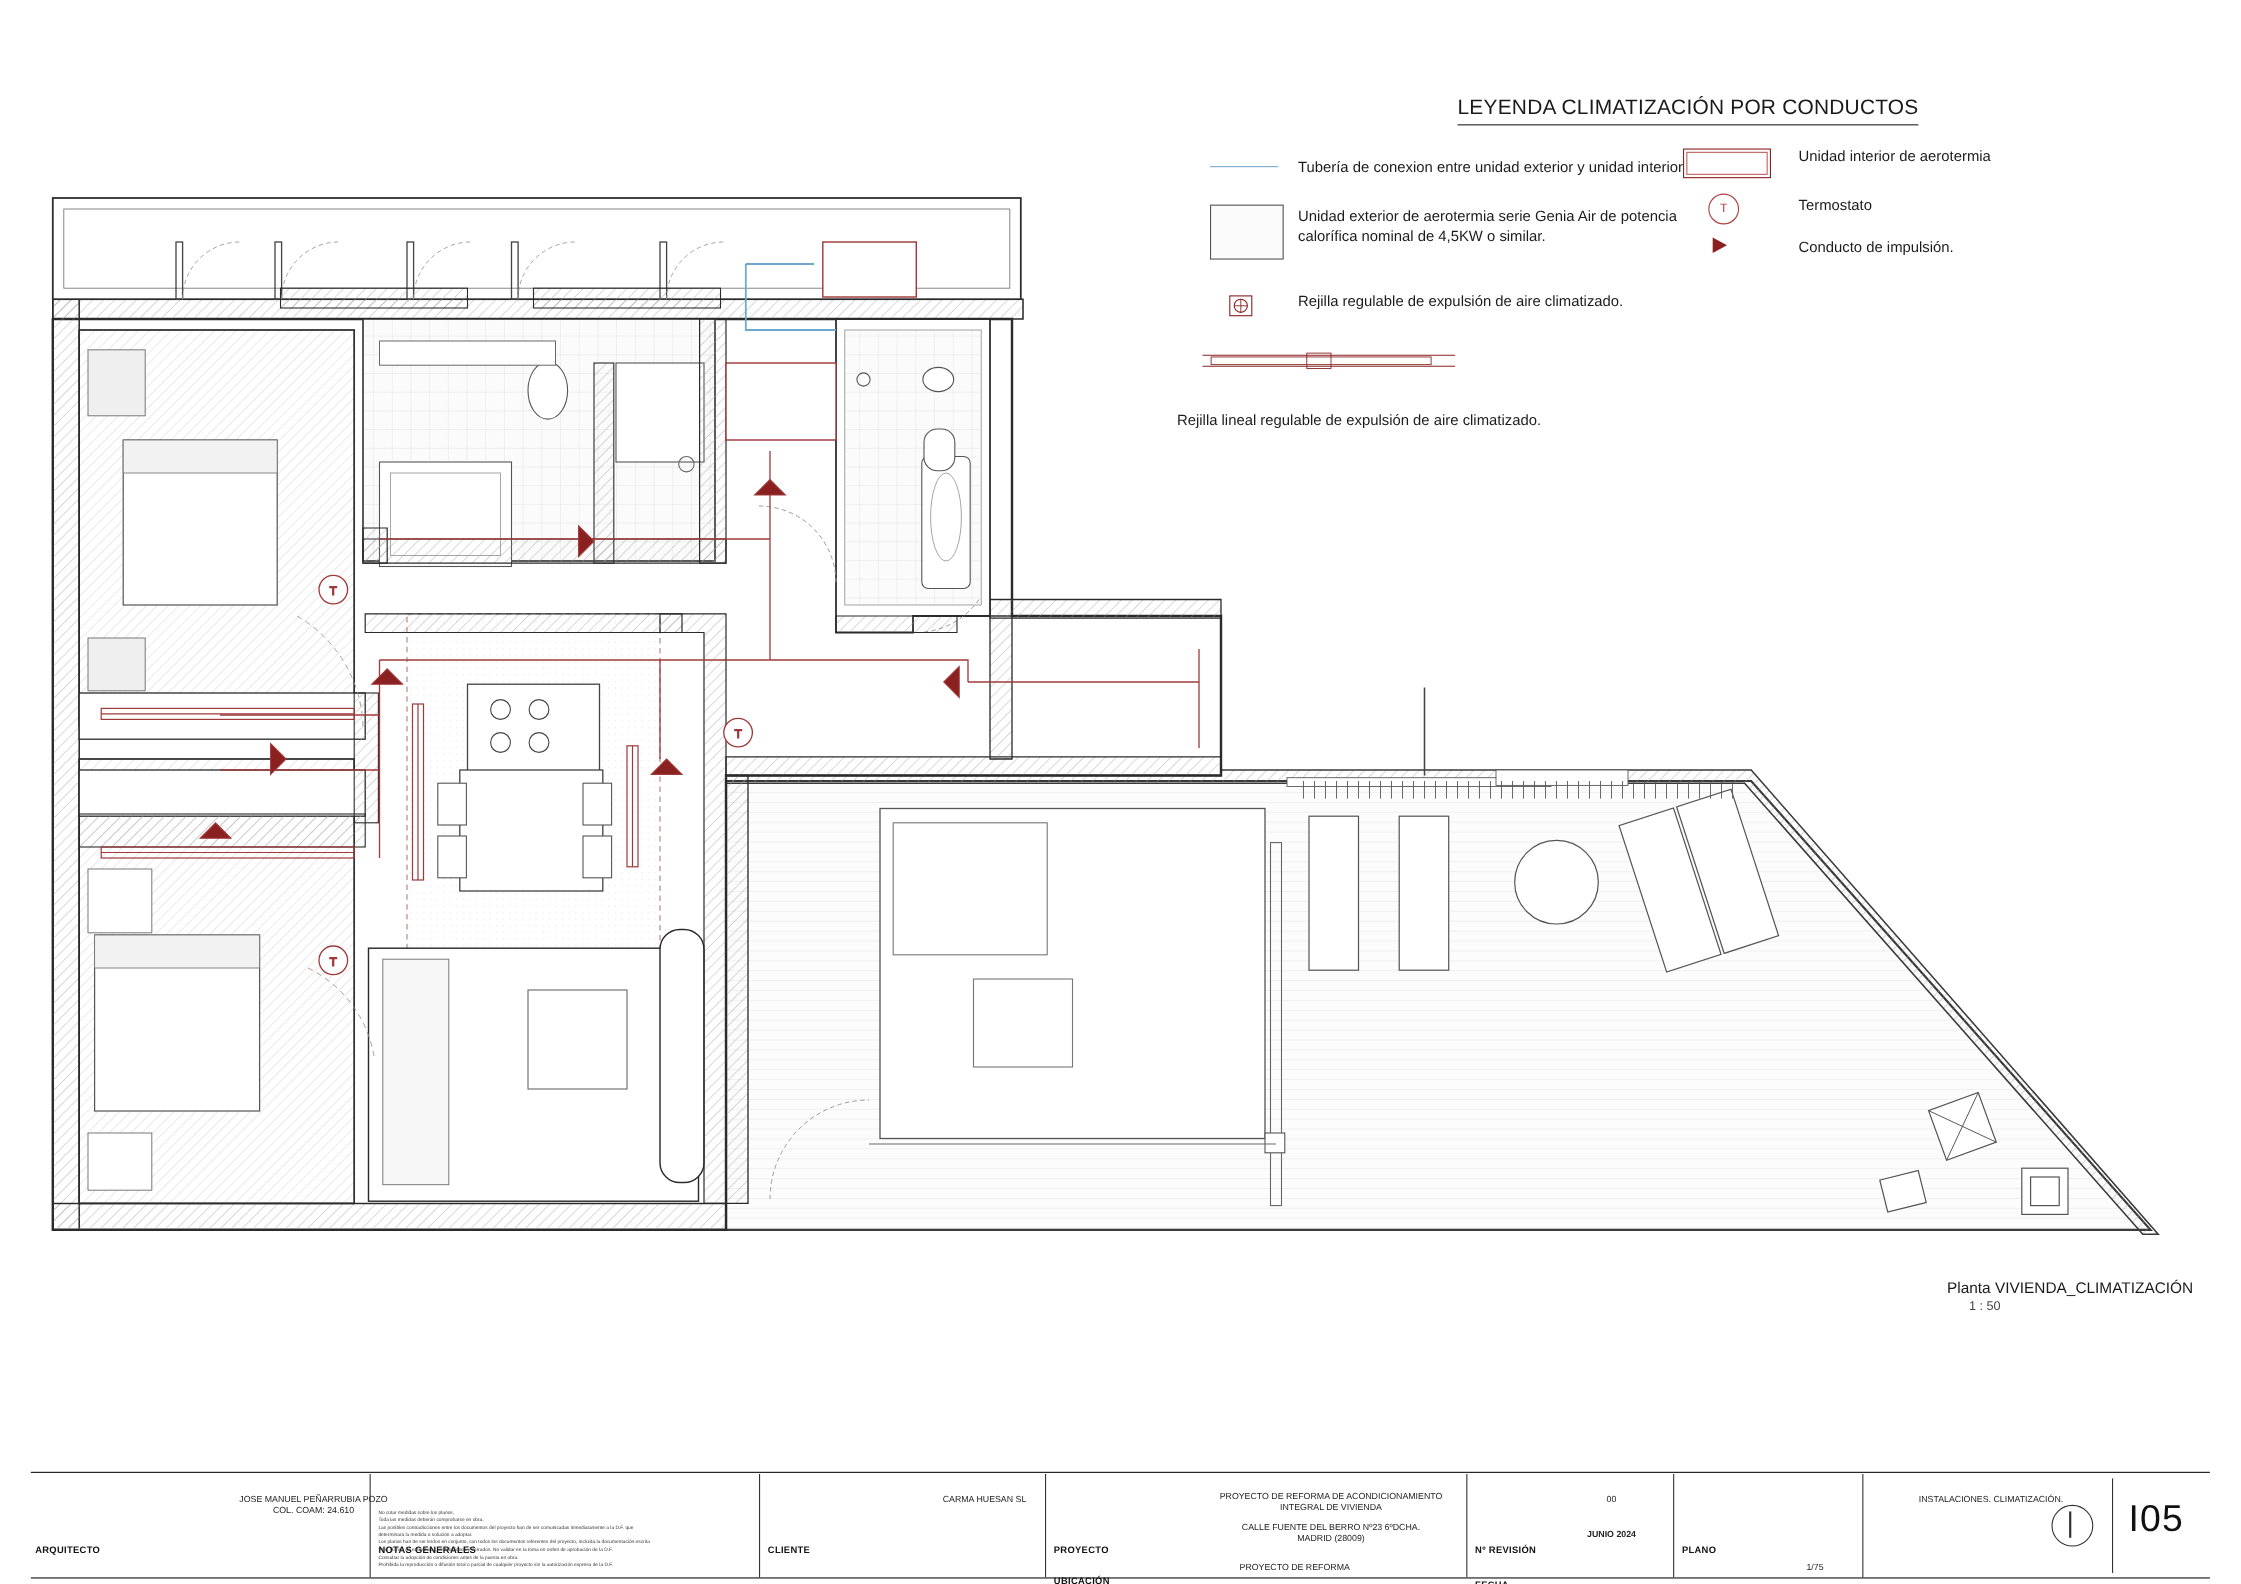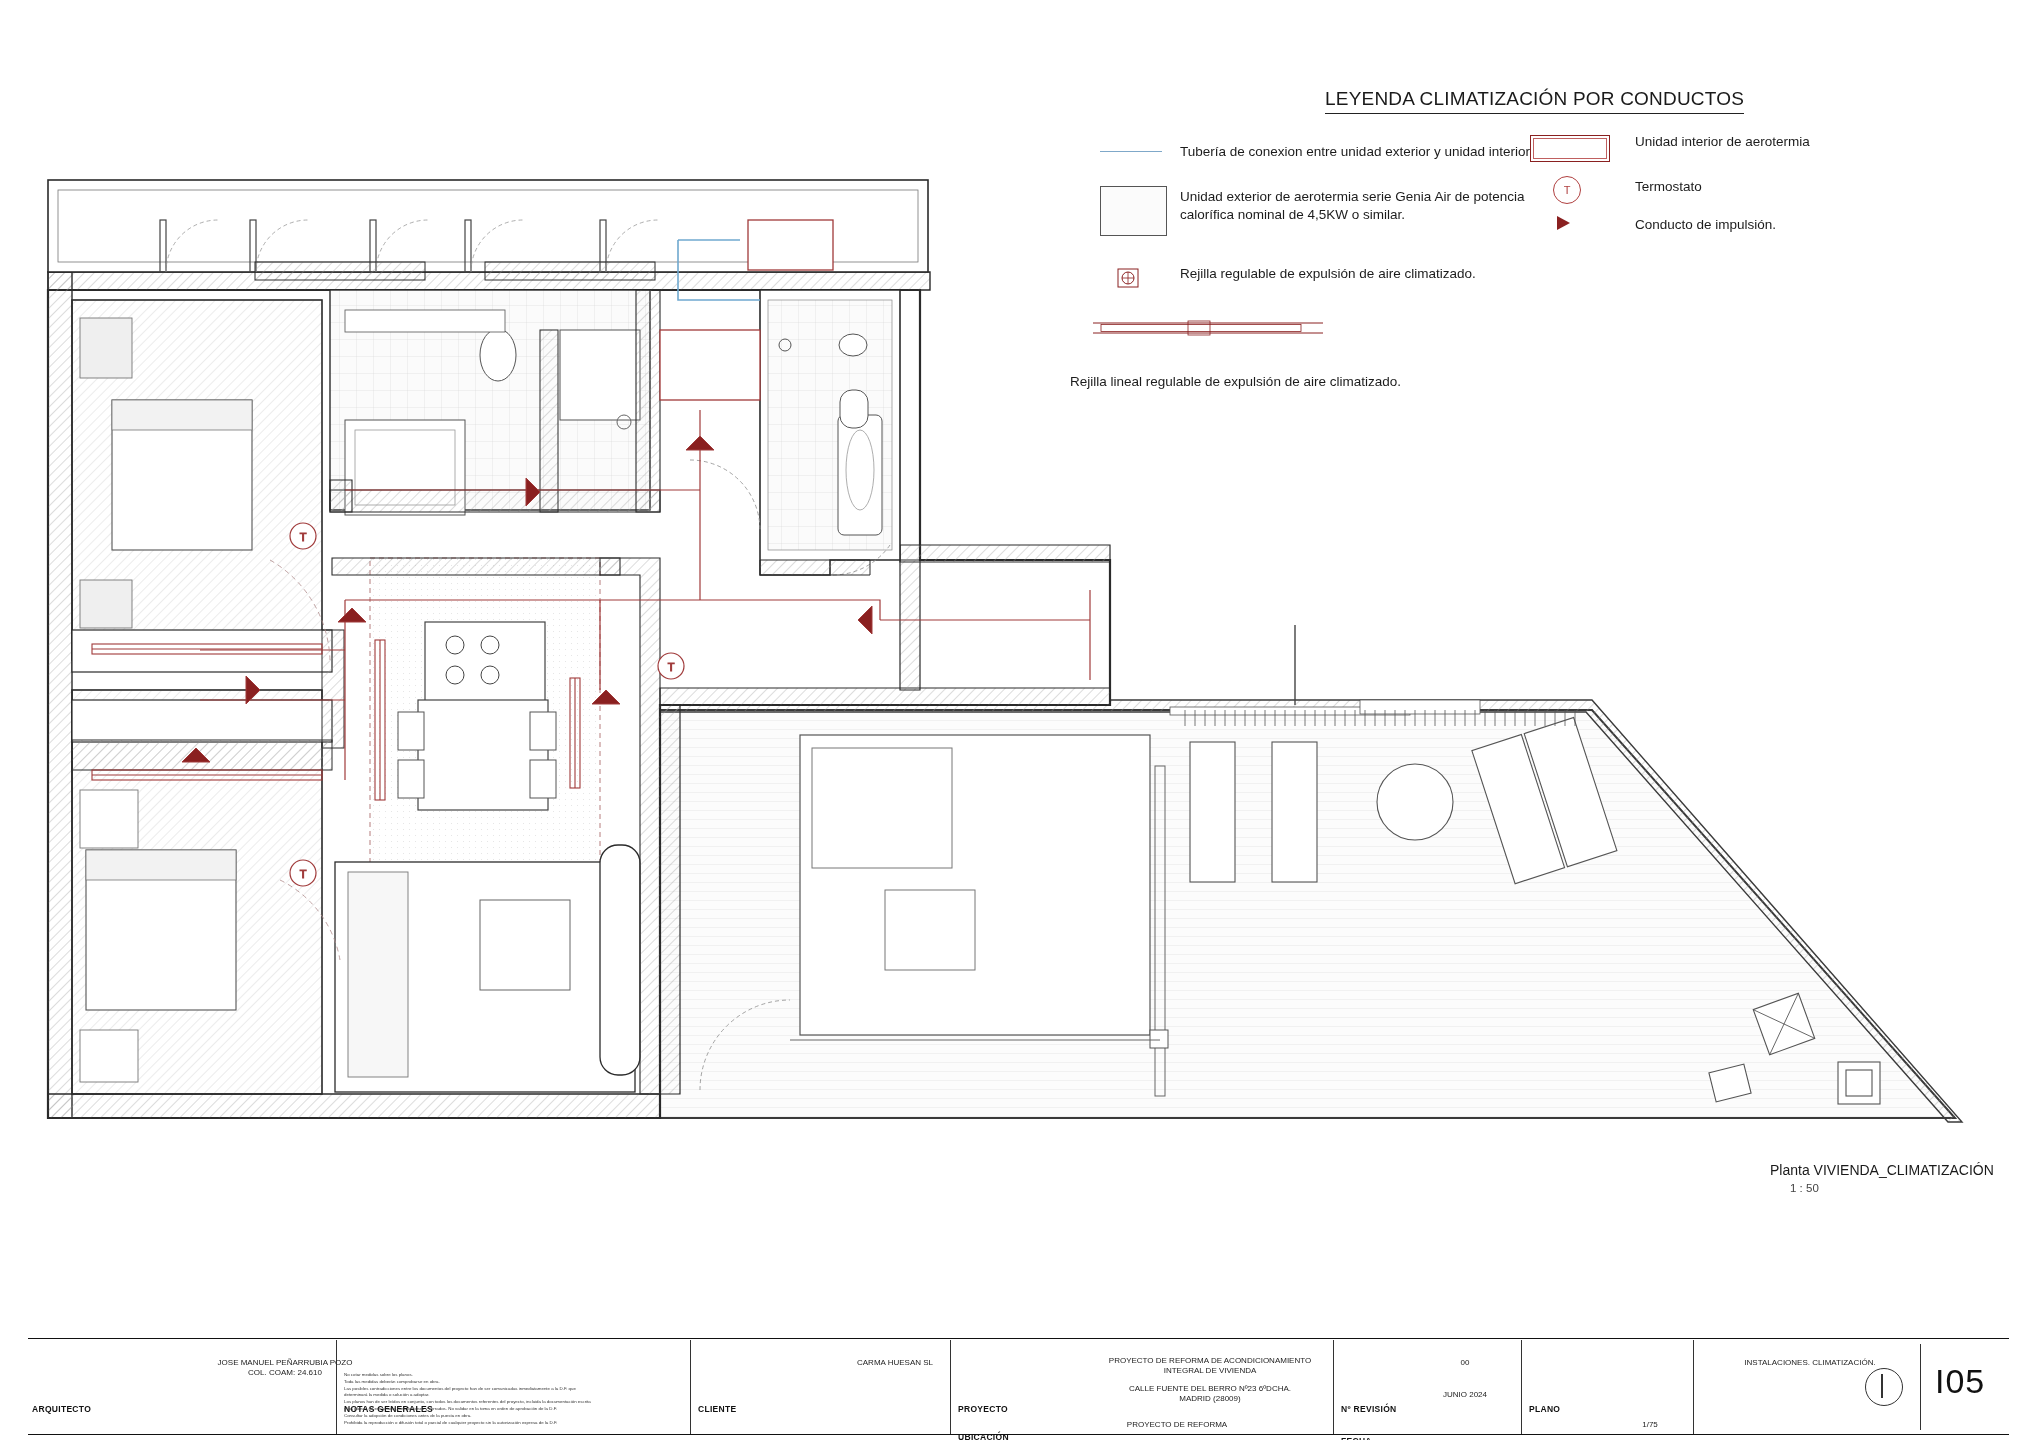--- a/index.html
+++ b/index.html
@@ -337,21 +337,21 @@
   <div class="tb-val" style="left:1090px;top:46px;width:240px;white-space:pre-line;">CALLE FUENTE DEL BERRO Nº23 6ºDCHA.
 MADRID (28009)</div>
 
   <div class="tb-lab" style="left:958px;top:82px;">FASE</div>
   <div class="tb-val" style="left:1057px;top:82px;width:240px;">PROYECTO DE REFORMA</div>
 
   <div class="tb-lab" style="left:1341px;top:20px;">Nº REVISIÓN</div>
   <div class="tb-val" style="left:1420px;top:20px;width:90px;">00</div>
 
   <div class="tb-lab" style="left:1341px;top:52px;">FECHA</div>
-  <div class="tb-val" style="left:1420px;top:52px;width:90px;">JUNIO 2024</div>
+  <div class="tb-val" style="left:1420px;top:52px;width:90px;font-weight:bold;">JUNIO 2024</div>
 
   <div class="tb-lab" style="left:1529px;top:20px;">PLANO</div>
   <div class="tb-val" style="left:1700px;top:20px;width:220px;">INSTALACIONES. CLIMATIZACIÓN.</div>
 
   <div class="tb-lab" style="left:1529px;top:80px;">ESC. A3</div>
   <div class="tb-val" style="left:1620px;top:82px;width:60px;">1/75</div>
 
   <div id="tb-northbox">
     <div id="tb-north-circle"></div>
     <div id="tb-north-needle"></div>

